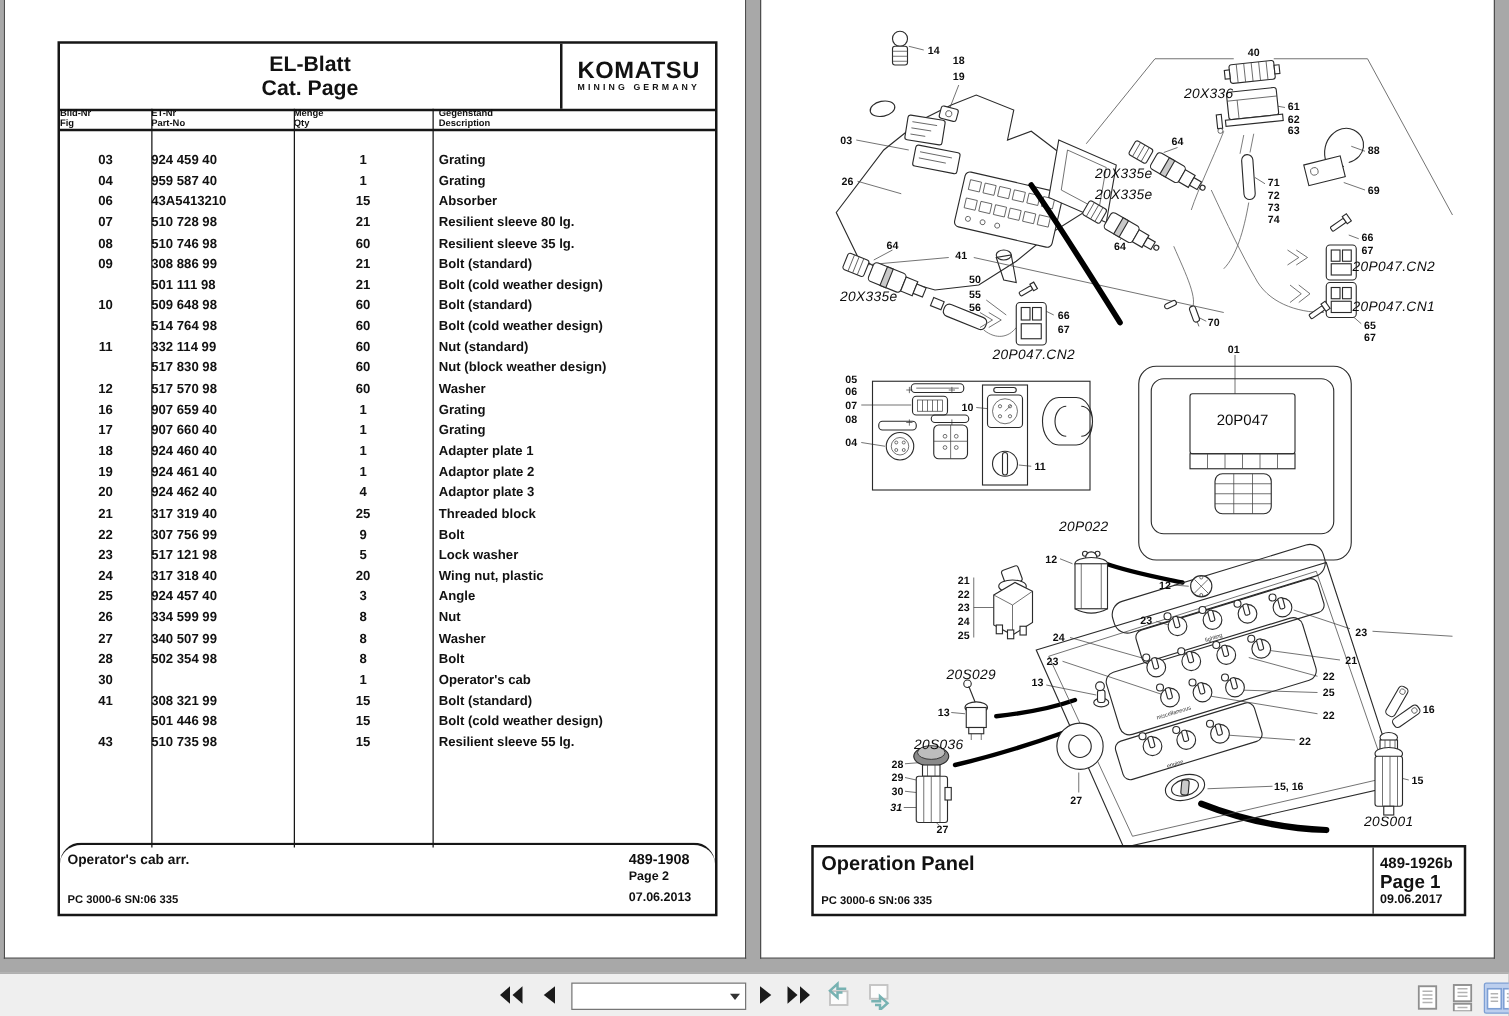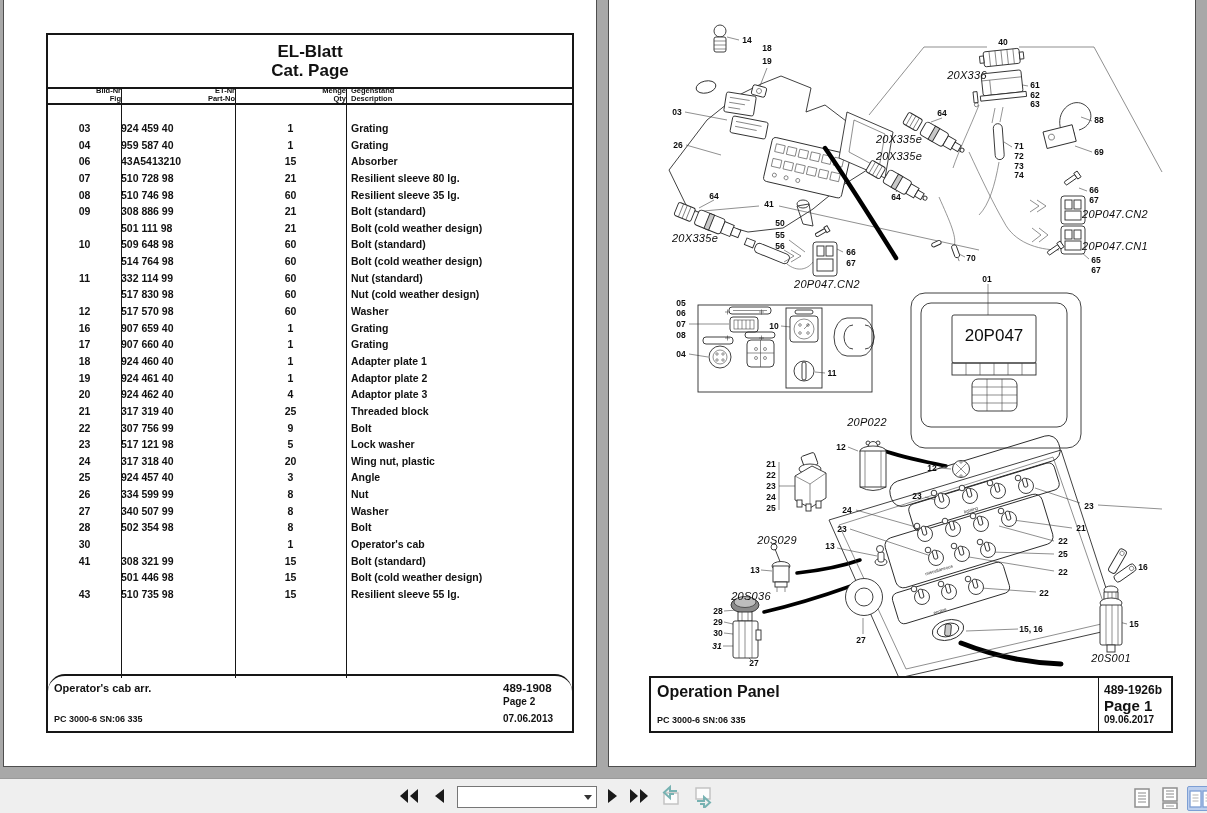--- a/index.html
+++ b/index.html
@@ -12,21 +12,21 @@
   #right-page{left:608px;width:588px;}
 
   
   .doc{position:absolute;left:42px;top:33px;width:528px;height:700px;border:2px solid #161616;box-sizing:border-box;}
   .doc-header{position:absolute;left:0;top:0;right:0;height:52px;border-bottom:2px solid #161616;display:flex;}
   .doc-title{flex:1;display:flex;flex-direction:column;align-items:center;justify-content:center;font-weight:bold;font-size:17px;line-height:19px;}
   .logo-box{width:124px;border-left:2px solid #161616;display:flex;flex-direction:column;align-items:center;justify-content:center;box-sizing:border-box;}
   .brand{font-weight:bold;font-size:19px;letter-spacing:.5px;line-height:19px;}
   .brand-sub{font-weight:bold;font-size:7px;letter-spacing:2.5px;line-height:9px;}
   .col-headers{position:absolute;left:0;top:52px;right:0;height:18px;border-bottom:2px solid #161616;display:flex;font-weight:bold;font-size:7.5px;line-height:8.5px;box-sizing:border-box;}
-  .ch{display:flex;flex-direction:column;justify-content:center;align-items:flex-end;box-sizing:border-box;padding-left:27px;}
+  .ch{display:flex;flex-direction:column;justify-content:center;align-items:flex-start;box-sizing:border-box;}
   .ch.c0{width:73px;}.ch.c1{width:114px;}.ch.c2{width:111px;}
   .ch.c3{flex:1;align-items:flex-start;padding-left:5px;}
   .grid-lines{position:absolute;left:0;top:52px;height:591px;width:100%;pointer-events:none;}
   .grid-lines i{position:absolute;top:0;bottom:0;width:1px;background:#161616;}
   .tbody{position:absolute;left:0;top:72px;right:0;height:571px;padding-top:13px;overflow:hidden;}
   .trow{display:flex;height:16.65px;font-weight:bold;font-size:10.5px;line-height:16.65px;}
   .td{white-space:nowrap;}
   .td.c0{width:73px;text-align:center;}
   .td.c1{width:114px;text-align:left;}
   .td.c2{width:111px;text-align:center;}
@@ -37,21 +37,21 @@
   .f-doc{position:absolute;left:455px;top:6px;font-size:11.5px;}
   .f-page{position:absolute;left:455px;top:20px;font-size:10px;}
   .f-date{position:absolute;left:455px;bottom:7px;font-size:10px;}
 
   
   #diagram{position:absolute;left:0;top:0;}
   #diagram-labels{position:absolute;left:0;top:0;width:588px;height:536px;pointer-events:none;}
   .lb{position:absolute;transform:translate(-50%,-50%);white-space:nowrap;color:#0d0d0d;}
   .lb-n{font-weight:bold;font-size:8.5px;}
   .lb-t{font-style:italic;font-size:11px;letter-spacing:.3px;}
-  .lb-scr{font-size:17px;}
+  .lb-scr{font-size:12px;}
   .lb-s{font-size:4.5px;transform:translate(-50%,-50%) rotate(-17deg);color:#333;}
   .rfoot{position:absolute;left:40px;top:676px;width:524px;height:57px;border:2px solid #161616;box-sizing:border-box;font-weight:bold;}
   .rfoot .divider{position:absolute;left:447px;top:0;bottom:0;width:1px;background:#161616;}
   .rf-title{position:absolute;left:6px;top:5px;font-size:16px;}
   .rf-machine{position:absolute;left:6px;bottom:6px;font-size:9px;}
   .rf-doc{position:absolute;left:453px;top:5px;font-size:12px;}
   .rf-page{position:absolute;left:453px;top:19px;font-size:15px;}
   .rf-date{position:absolute;left:453px;bottom:6px;font-size:10px;}
 
   svg .ln{stroke:#2b2b2b;fill:none;stroke-width:.9;}
@@ -73,20 +73,24 @@
 </style>
 </head>
 <body>
 
 <div class="page" id="left-page">
   <div class="doc">
     <div class="doc-header">
       <div class="doc-title">
         <span>EL-Blatt</span>
         <span>Cat. Page</span>
+      </div>
+      <div class="logo-box">
+        <span class="brand">KOMATSU</span>
+        <span class="brand-sub">MINING GERMANY</span>
       </div>
     </div>
     <div class="col-headers">
       <div class="ch c0">
         <span>Bild-Nr</span>
         <span>Fig</span>
       </div>
       <div class="ch c1">
         <span>ET-Nr</span>
         <span>Part-No</span>
@@ -163,21 +167,21 @@
         <div class="trow">
           <span class="td c0">11</span>
           <span class="td c1">332 114 99</span>
           <span class="td c2">60</span>
           <span class="td c3">Nut (standard)</span>
         </div>
         <div class="trow">
           <span class="td c0"></span>
           <span class="td c1">517 830 98</span>
           <span class="td c2">60</span>
-          <span class="td c3">Nut (cold weather design)</span>
+          <span class="td c3">Nut (block weather design)</span>
         </div>
         <div class="trow">
           <span class="td c0">12</span>
           <span class="td c1">517 570 98</span>
           <span class="td c2">60</span>
           <span class="td c3">Washer</span>
         </div>
         <div class="trow">
           <span class="td c0">16</span>
           <span class="td c1">907 659 40</span>

